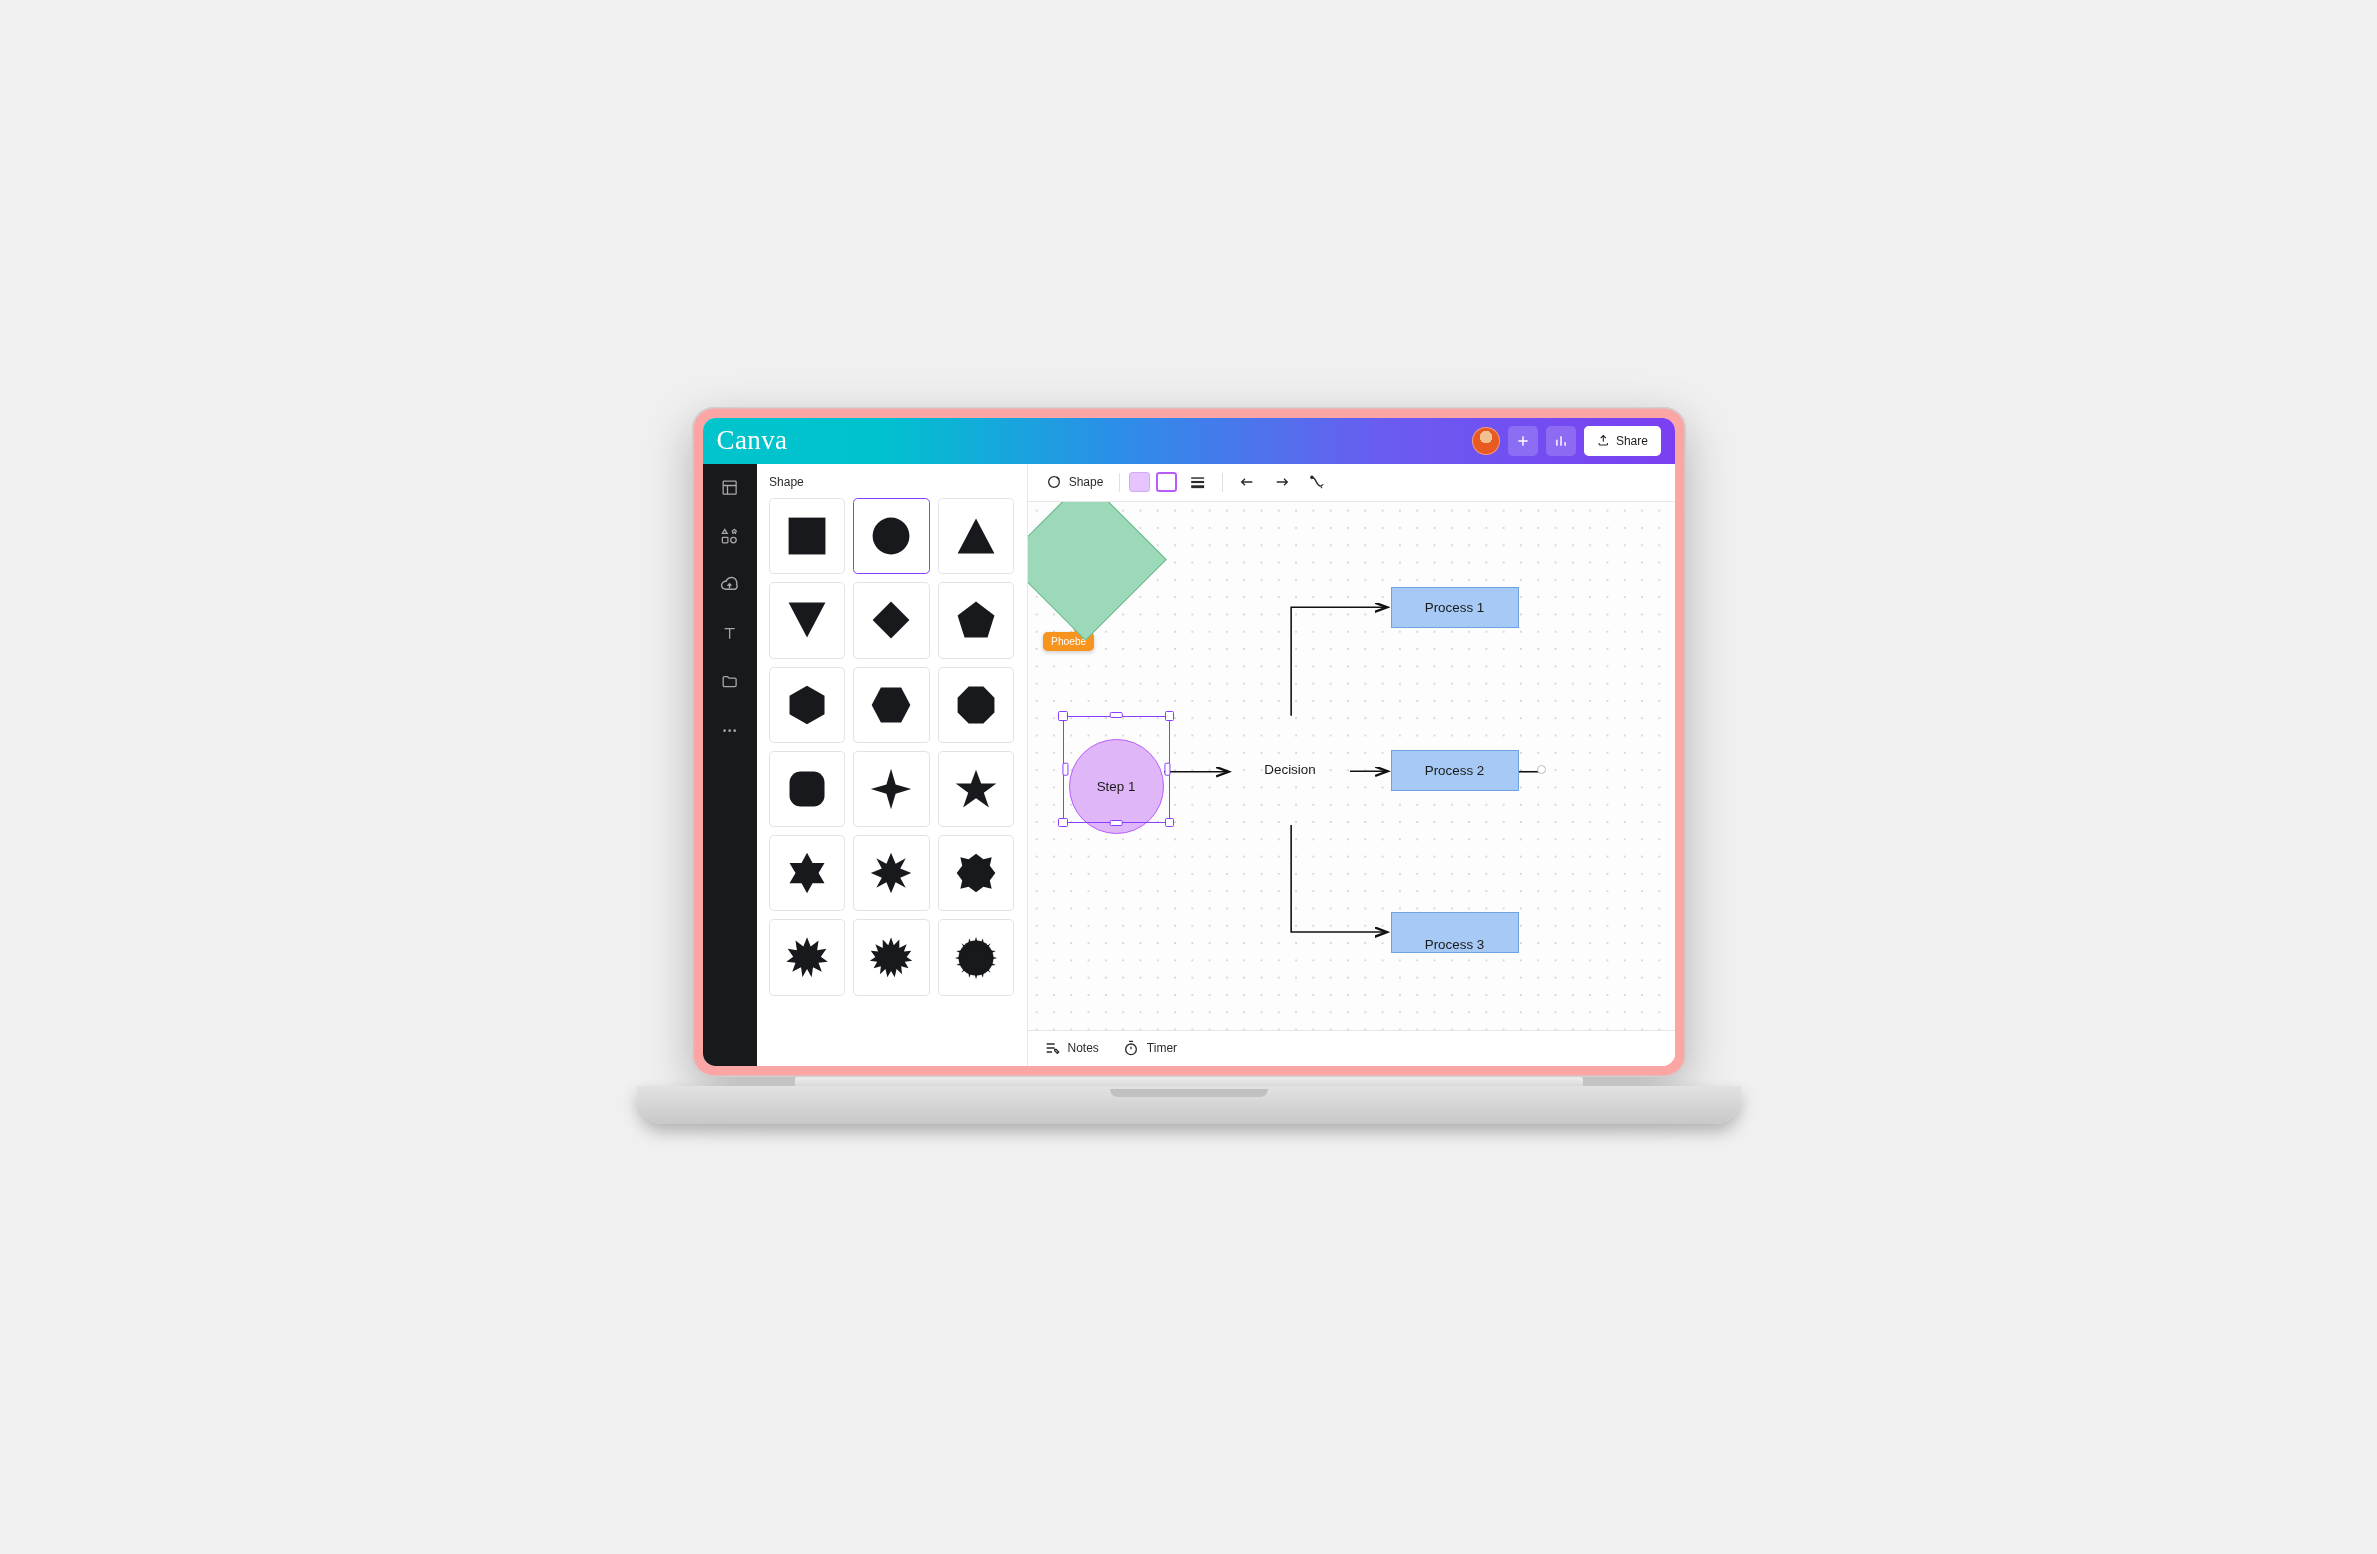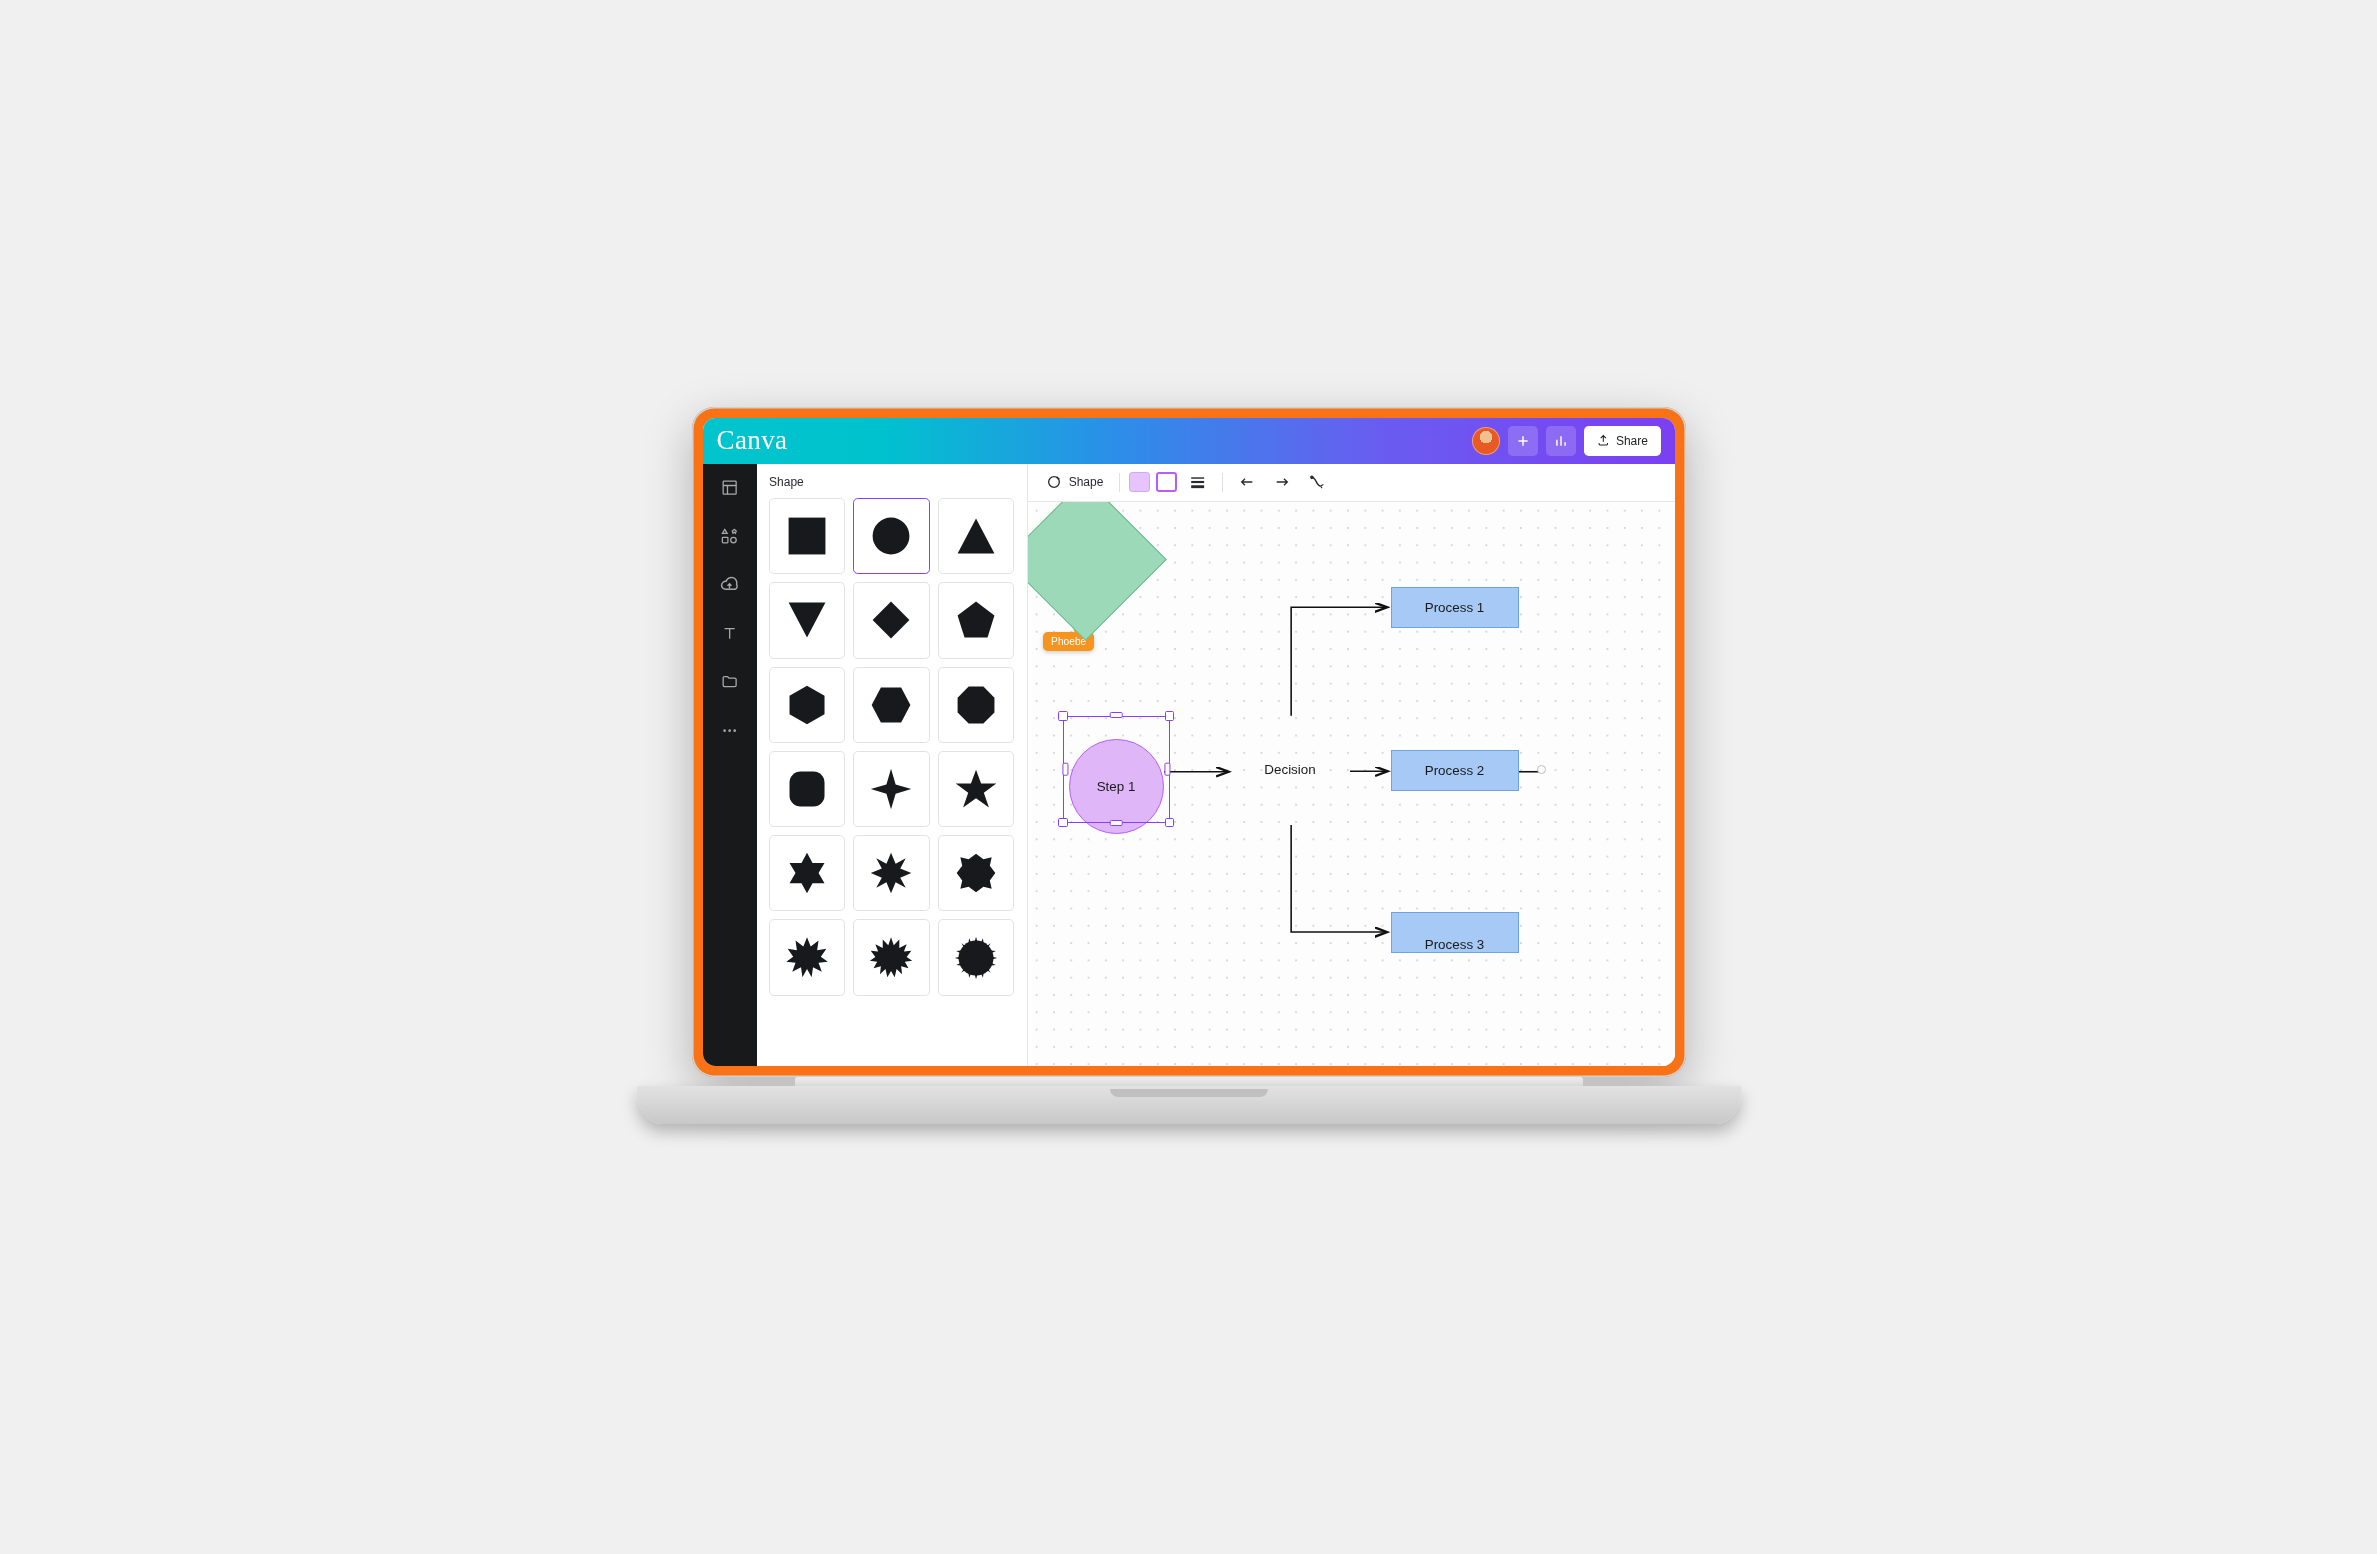--- a/index.html
+++ b/index.html
@@ -7,21 +7,21 @@
   body { background: #f0f0f0; display: flex; align-items: center; justify-content: center; }
 
   .laptop {
     width: 1104px;
     height: 741px;
     position: relative;
   }
   .laptop-frame {
     position: absolute;
     top: 0; left: 55px; right: 55px; bottom: 71px;
-    background: #f97316;
+    background: #fca5a5;
     border-radius: 22px;
     box-shadow: 0 16px 47px rgba(0,0,0,0.25), inset 0 0 0 1.6px #d0d0d0;
     padding: 11px;
   }
   .laptop-base {
     position: absolute;
     bottom: 24px; left: 0; right: 0;
     height: 38px;
     background: linear-gradient(#e2e2e2, #c8c8c8);
     border-radius: 0 0 24px 24px / 0 0 32px 32px;
@@ -498,20 +498,36 @@
               <div class="node rect-node rect2">
                 <span>Process 2</span>
               </div>
               <div class="node rect-node rect3">
                 <span>Process 3</span>
               </div>
 
             </div>
           </div>
 
+          <div class="bottom-bar">
+            <div class="bb-item">
+              <svg width="16" height="16" viewBox="0 0 24 24" fill="none" stroke="#2a2b2e" stroke-width="2">
+                  <path d="M4 6h12M4 12h12M4 18h8"></path>
+                  <path d="M18 14l4 4-2 2-4-4v-2h2z"></path>
+                </svg>
+              <span>Notes</span>
+            </div>
+            <div class="bb-item">
+              <svg width="16" height="16" viewBox="0 0 24 24" fill="none" stroke="#2a2b2e" stroke-width="2">
+                  <circle cx="12" cy="14" r="8"></circle>
+                  <path d="M12 10v4M9 2h6"></path>
+                </svg>
+              <span>Timer</span>
+            </div>
+          </div>
 
         </div>
       </div>
 
     </div>
   </div>
   <div class="keyboard-strip"></div>
   <div class="laptop-base"></div>
 </div>
 

